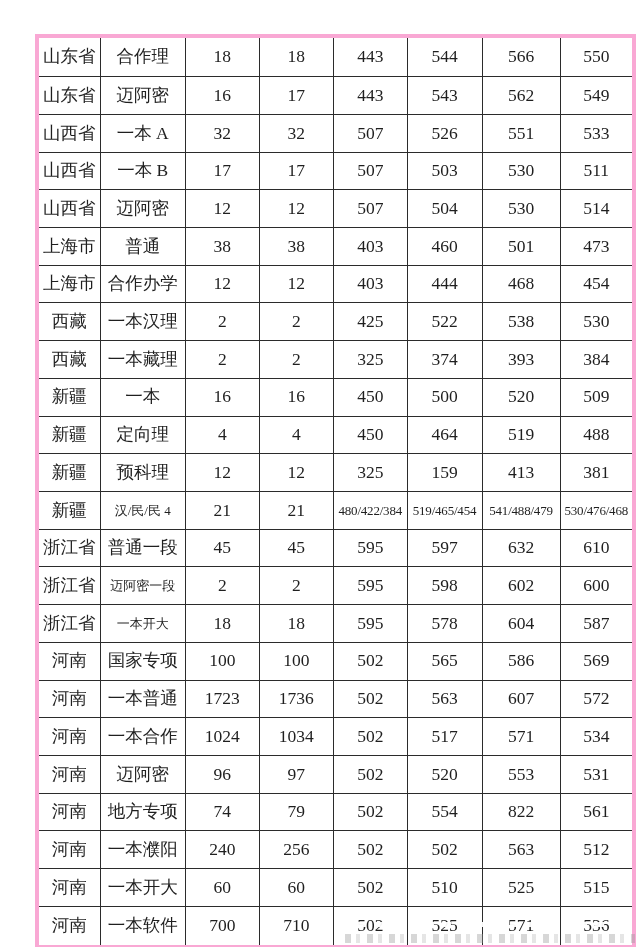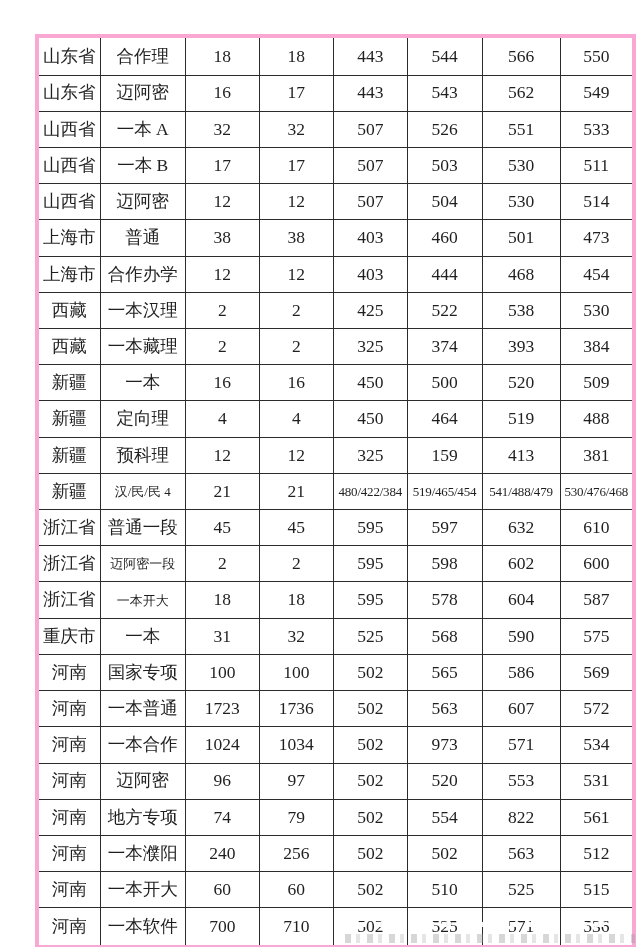--- a/index.html
+++ b/index.html
@@ -235,30 +235,20 @@
         <td>浙江省</td>
         <td class="sm">一本开大</td>
         <td>18</td>
         <td>18</td>
         <td>595</td>
         <td>578</td>
         <td>604</td>
         <td>587</td>
       </tr>
       <tr>
-        <td>重庆市</td>
-        <td>一本</td>
-        <td>31</td>
-        <td>32</td>
-        <td>525</td>
-        <td>568</td>
-        <td>590</td>
-        <td>575</td>
-      </tr>
-      <tr>
         <td>河南</td>
         <td>国家专项</td>
         <td>100</td>
         <td>100</td>
         <td>502</td>
         <td>565</td>
         <td>586</td>
         <td>569</td>
       </tr>
       <tr>
@@ -270,21 +260,21 @@
         <td>563</td>
         <td>607</td>
         <td>572</td>
       </tr>
       <tr>
         <td>河南</td>
         <td>一本合作</td>
         <td>1024</td>
         <td>1034</td>
         <td>502</td>
-        <td>973</td>
+        <td>517</td>
         <td>571</td>
         <td>534</td>
       </tr>
       <tr>
         <td>河南</td>
         <td>迈阿密</td>
         <td>96</td>
         <td>97</td>
         <td>502</td>
         <td>520</td>

